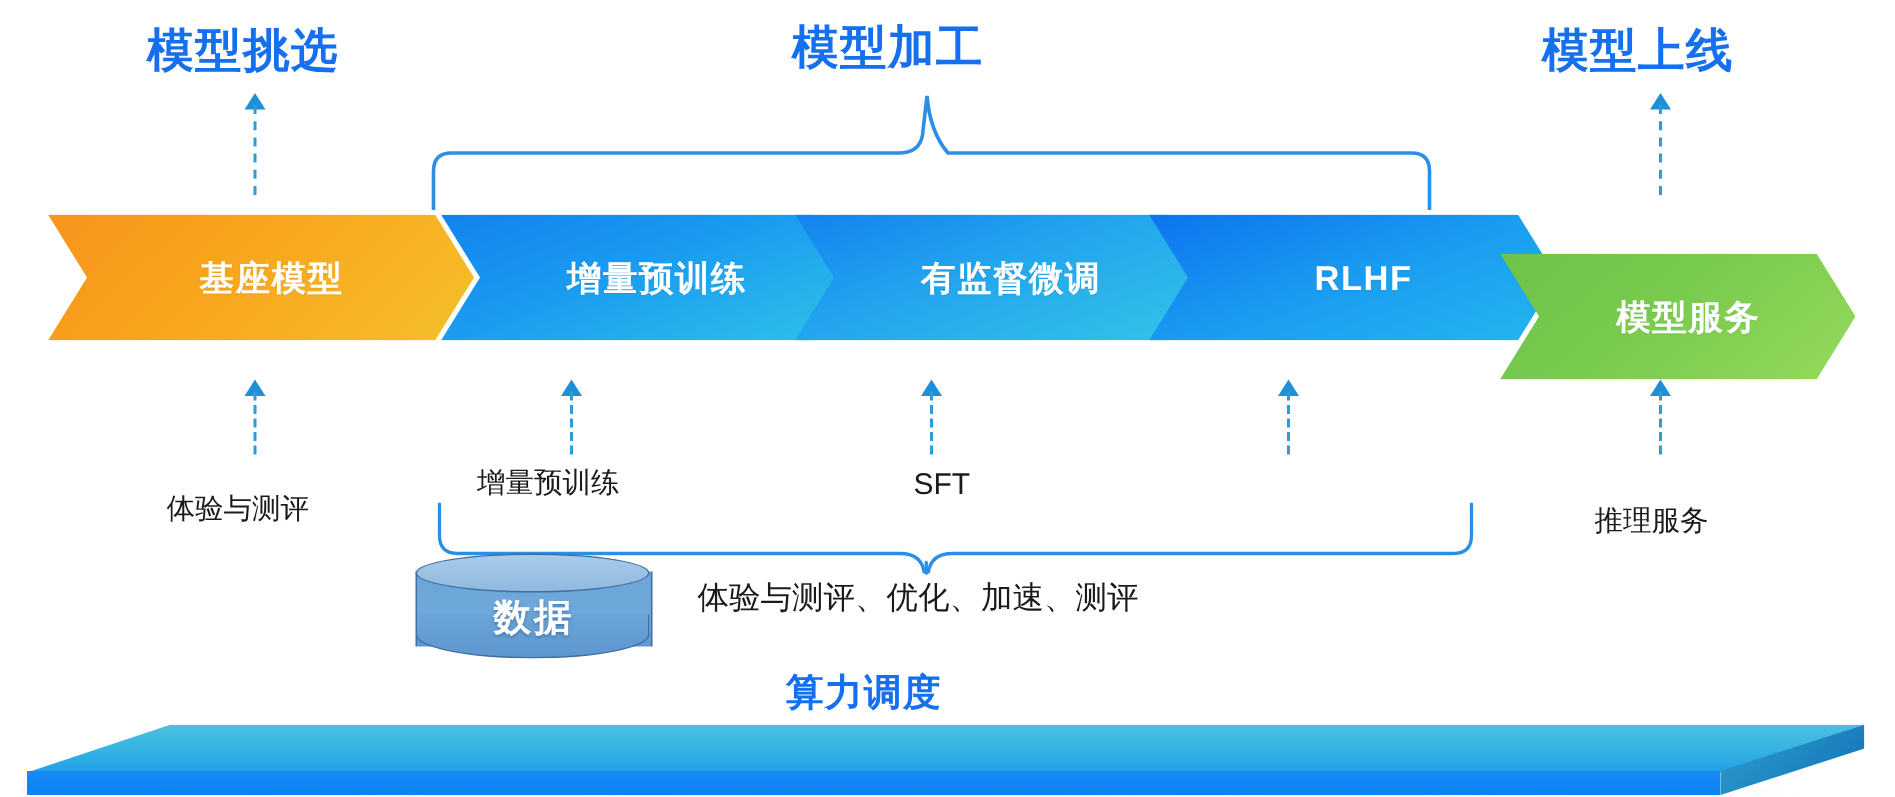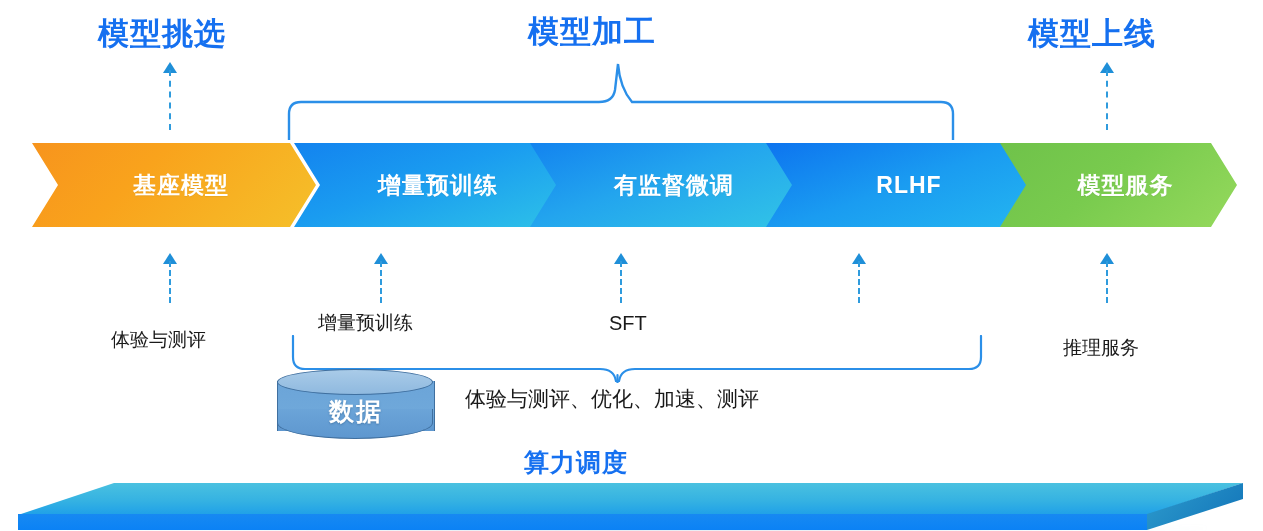--- a/index.html
+++ b/index.html
@@ -43,21 +43,21 @@
     font-weight: bold;
     letter-spacing: 1px;
     -webkit-clip-path: polygon(0 0, calc(100% - 26px) 0, 100% 50%, calc(100% - 26px) 100%, 0 100%, 26px 50%);
     clip-path: polygon(0 0, calc(100% - 26px) 0, 100% 50%, calc(100% - 26px) 100%, 0 100%, 26px 50%);
   }
   .chev span { padding-left: 14px; text-shadow: 0 1px 1px rgba(0,0,0,.06); }
   .chev-1 { background: linear-gradient(135deg, #f7941d 0%, #f9a31c 38%, #f5c02a 100%); }
   .chev-2 { background: linear-gradient(160deg, #1383ef 0%, #1a9cf0 45%, #2ec2e8 100%); }
   .chev-3 { background: linear-gradient(160deg, #1383ef 0%, #23a5ee 45%, #32c5e6 100%); }
   .chev-4 { background: linear-gradient(160deg, #0d74ef 0%, #1a9cf1 50%, #24b6f0 100%); }
-  .chev-5 { background: linear-gradient(140deg, #6fc24a 0%, #79cb4e 45%, #95d95c 100%); }
+  .chev-5 { background: linear-gradient(140deg, #6fc24a 0%, #79cb4e 45%, #95d95c 100%); margin-top: 26px; }
 
   
   .brace { position: absolute; }
   .brace svg { display: block; }
 
   
   .arrow-up { position: absolute; width: 14px; }
   .arrow-up .stem {
     position: absolute;
     left: 6px;

